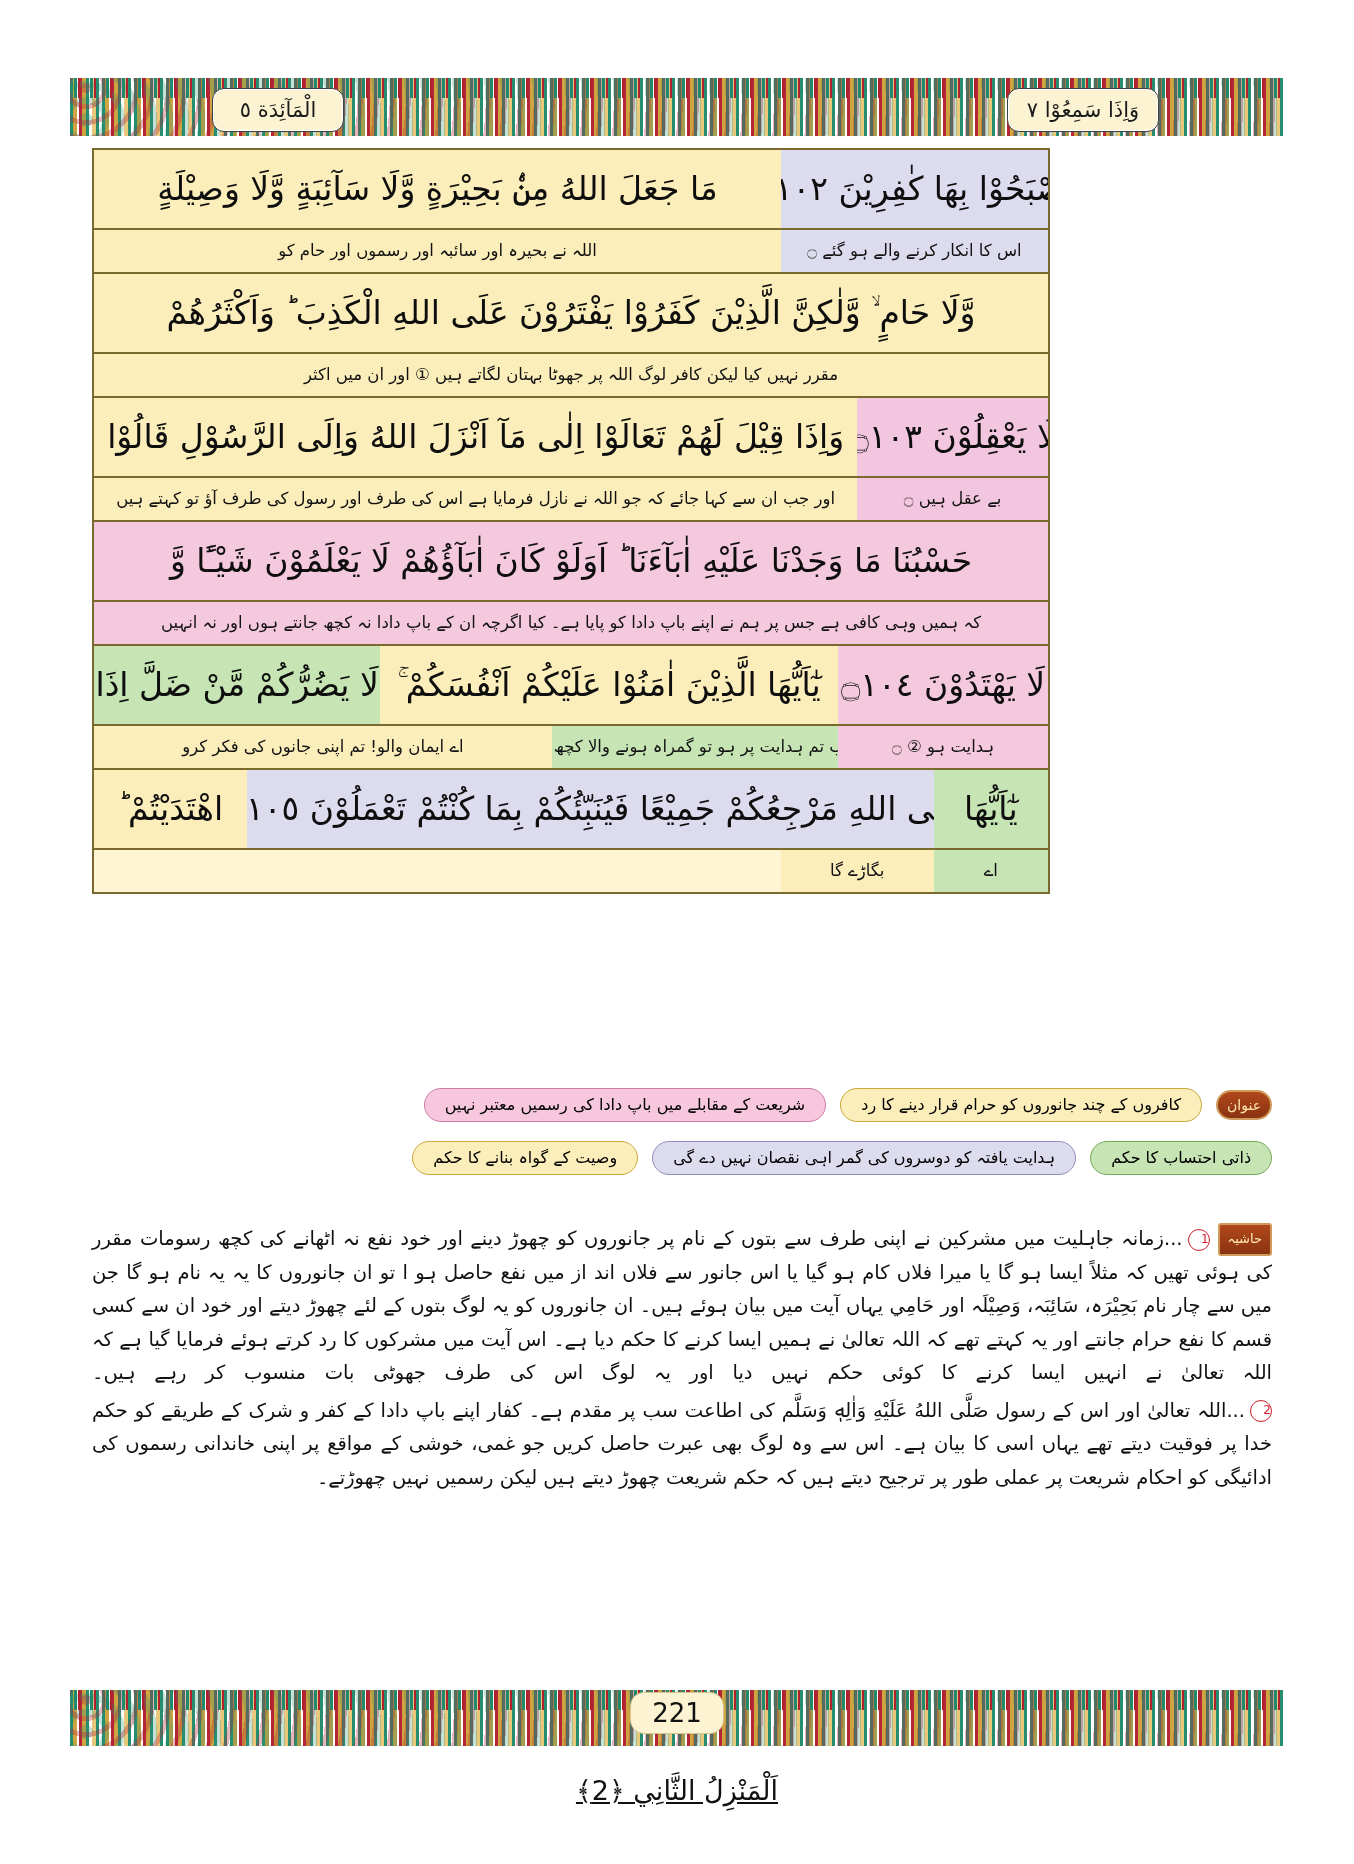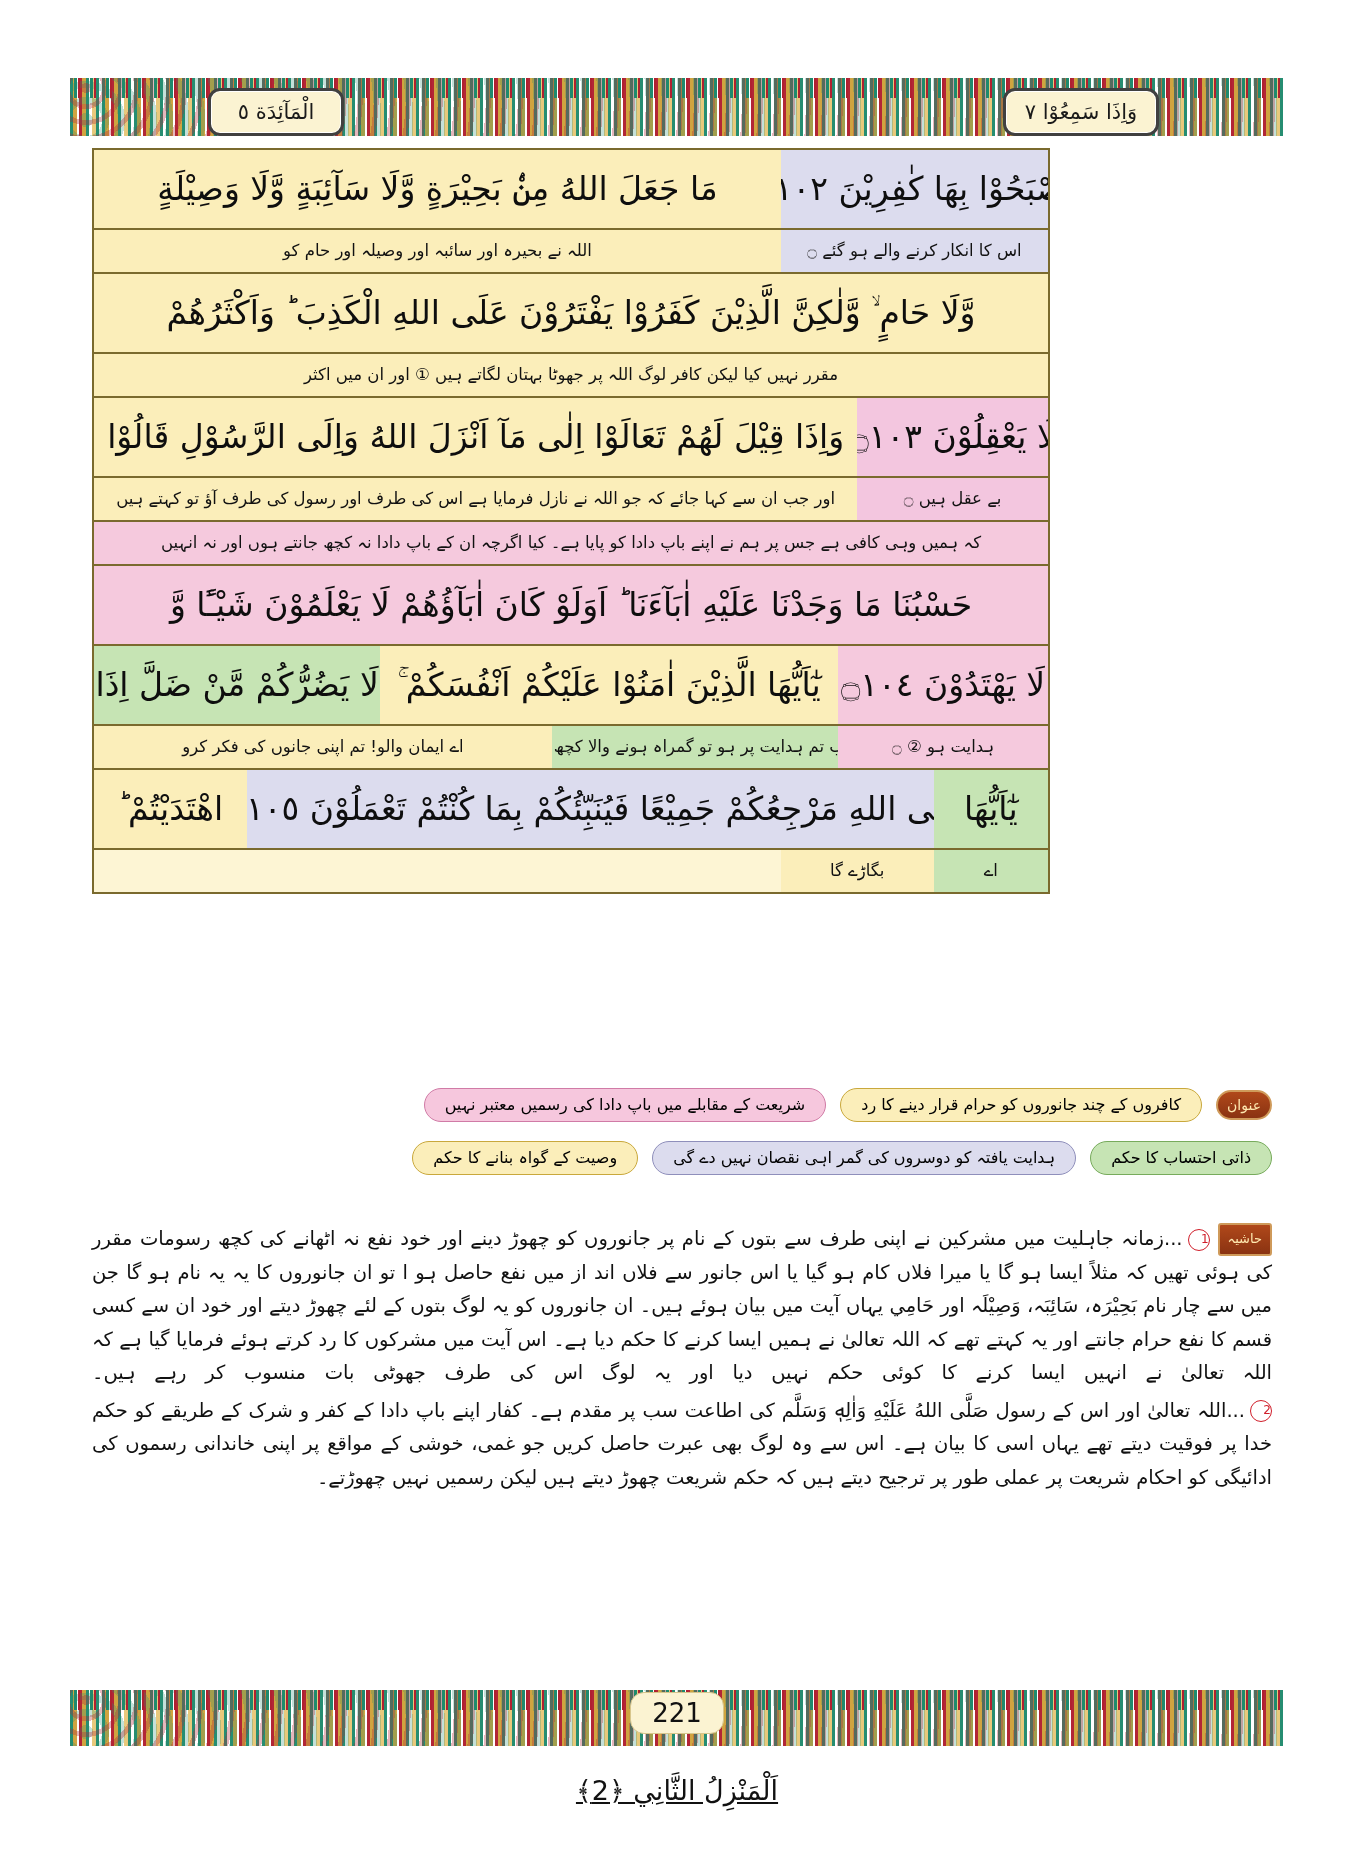--- a/index.html
+++ b/index.html
@@ -70,21 +70,21 @@
         transparent 0 4px, #1f8a6d 4px 7px, transparent 7px 16px);
     background-size: 32px 20px, 32px 20px;
   }
 
   
   .cartouche {
     position: absolute;
     top: 88px;
     height: 42px;
     background: #fbf3d2;
-    border: 3px solid #404040;
+    border: 1px solid #404040;
     border-radius: 12px;
     display: flex;
     align-items: center;
     justify-content: center;
     z-index: 5;
     box-shadow: 0 0 0 1px #fff inset;
   }
   .cartouche-text {
     font-family: "DejaVu Sans", "Liberation Sans", sans-serif;
     font-size: 21px;
@@ -281,44 +281,44 @@
   </div>
 
   <div class="verse-table">
 
     <div class="vrow">
       <div class="seg arabic c-lav" style="width:28%">اَصْبَحُوْا بِهَا كٰفِرِيْنَ ۝١٠٢</div>
       <div class="seg arabic c-cream" style="width:72%">مَا جَعَلَ اللهُ مِنْۢ بَحِيْرَةٍ وَّلَا سَآئِبَةٍ وَّلَا وَصِيْلَةٍ</div>
     </div>
     <div class="vrow">
       <div class="seg urdu c-lav" style="width:28%">اس کا انکار کرنے والے ہو گئے ۝</div>
-      <div class="seg urdu c-cream" style="width:72%">اللہ نے بحیرہ اور سائبہ اور وصیلہ اور حام کو</div>
+      <div class="seg urdu c-cream" style="width:72%">اللہ نے بحیرہ اور سائبہ اور رسموں اور حام کو</div>
     </div>
 
     <div class="vrow">
       <div class="seg arabic c-cream" style="width:100%">وَّلَا حَامٍ ۙ وَّلٰكِنَّ الَّذِيْنَ كَفَرُوْا يَفْتَرُوْنَ عَلَى اللهِ الْكَذِبَ ؕ وَاَكْثَرُهُمْ</div>
     </div>
     <div class="vrow">
       <div class="seg urdu c-cream" style="width:100%">مقرر نہیں کیا لیکن کافر لوگ اللہ پر جھوٹا بہتان لگاتے ہیں ① اور ان میں اکثر</div>
     </div>
 
     <div class="vrow">
       <div class="seg arabic c-pink" style="width:20%">لَا يَعْقِلُوْنَ ۝١٠٣</div>
       <div class="seg arabic c-cream" style="width:80%">وَاِذَا قِيْلَ لَهُمْ تَعَالَوْا اِلٰى مَآ اَنْزَلَ اللهُ وَاِلَى الرَّسُوْلِ قَالُوْا</div>
     </div>
     <div class="vrow">
       <div class="seg urdu c-pink" style="width:20%">بے عقل ہیں ۝</div>
       <div class="seg urdu c-cream" style="width:80%">اور جب ان سے کہا جائے کہ جو اللہ نے نازل فرمایا ہے اس کی طرف اور رسول کی طرف آؤ تو کہتے ہیں</div>
     </div>
 
     <div class="vrow">
+      <div class="seg arabic c-rose" style="width:100%">حَسْبُنَا مَا وَجَدْنَا عَلَيْهِ اٰبَآءَنَا ؕ اَوَلَوْ كَانَ اٰبَآؤُهُمْ لَا يَعْلَمُوْنَ شَيْـًٔا وَّ</div>
+    </div>
+    <div class="vrow">
       <div class="seg urdu c-rose" style="width:100%">کہ ہمیں وہی کافی ہے جس پر ہم نے اپنے باپ دادا کو پایا ہے۔ کیا اگرچہ ان کے باپ دادا نہ کچھ جانتے ہوں اور نہ انہیں</div>
-    </div>
-    <div class="vrow">
-      <div class="seg arabic c-rose" style="width:100%">حَسْبُنَا مَا وَجَدْنَا عَلَيْهِ اٰبَآءَنَا ؕ اَوَلَوْ كَانَ اٰبَآؤُهُمْ لَا يَعْلَمُوْنَ شَيْـًٔا وَّ</div>
     </div>
 
     <div class="vrow">
       <div class="seg arabic c-rose" style="width:22%">لَا يَهْتَدُوْنَ ۝١٠٤</div>
       <div class="seg arabic c-cream" style="width:48%">يٰٓاَيُّهَا الَّذِيْنَ اٰمَنُوْا عَلَيْكُمْ اَنْفُسَكُمْ ۚ</div>
       <div class="seg arabic c-green" style="width:30%">لَا يَضُرُّكُمْ مَّنْ ضَلَّ اِذَا</div>
     </div>
     <div class="vrow">
       <div class="seg urdu c-rose" style="width:22%">ہدایت ہو ② ۝</div>
       <div class="seg urdu c-green" style="width:30%">جب تم ہدایت پر ہو تو گمراہ ہونے والا کچھ نہ</div>

